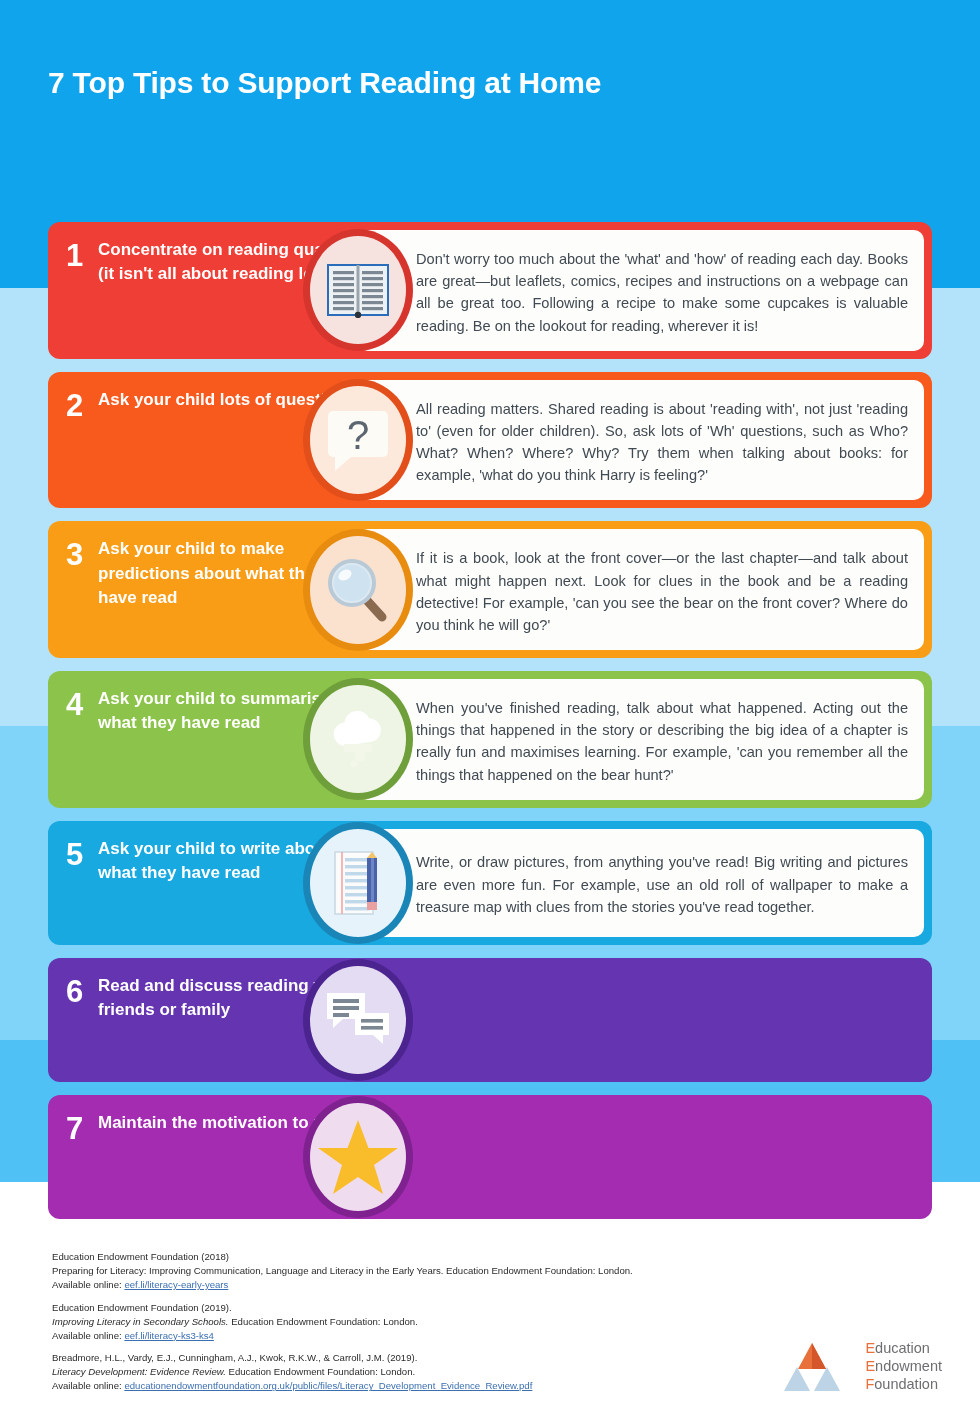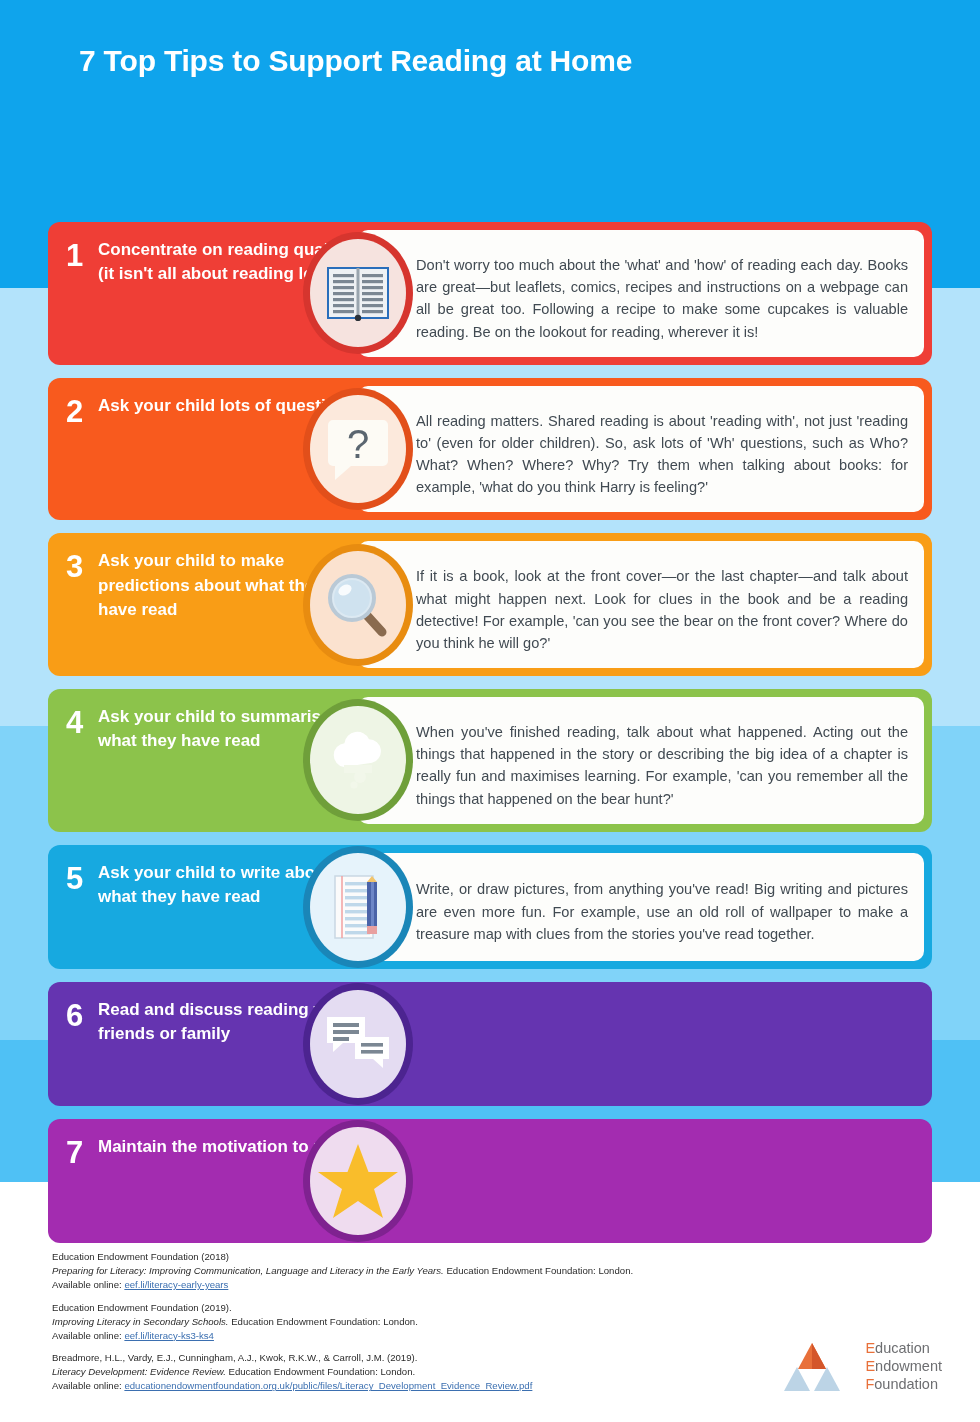--- a/index.html
+++ b/index.html
@@ -15,21 +15,21 @@
 
   
   .bg-band { position: absolute; left: 0; width: 980px; z-index: 0; }
   .bg-header { top: 0;    height: 288px;  background: #0fa4ec; }
   .bg-b1     { top: 288px; height: 438px; background: #b3e3fb; }
   .bg-b2     { top: 726px; height: 314px; background: #80d3f9; }
   .bg-b3     { top: 1040px; height: 142px; background: #4fc1f5; }
   .bg-foot   { top: 1182px; height: 240px; background: #ffffff; }
 
   
-  .header { position: absolute; top: 0; left: 0; width: 788px; height: 288px; z-index: 2; padding: 44px 48px 0 48px; margin-left: 31px; }
+  .header { position: absolute; top: 0; left: 0; width: 788px; height: 288px; z-index: 2; padding: 66px 48px 0 48px; }
   .page-title {
     color: #ffffff;
     font-size: 30px;
     font-weight: bold;
     letter-spacing: -0.2px;
     margin-bottom: 24px;
   }
   .page-subtitle {
     color: #ffffff;
     font-size: 17.5px;
@@ -93,21 +93,21 @@
     justify-content: center;
     z-index: 5;
   }
   .tip-icon svg { display: block; }
 
   .tip-body {
     flex: 1;
     background: #fdfdfb;
     border-radius: 10px;
     margin: 8px 8px 8px 0;
-    padding: 24px 16px 14px 58px;
+    padding: 18px 16px 14px 58px;
     color: #414a52;
     font-size: 14.6px;
     line-height: 1.52;
     text-align: justify;
     display: flex;
     align-items: center;
   }
 
   
   .footer {
@@ -286,21 +286,21 @@
       </svg>
         </div>
       </div>
     </div>
   </div>
 
 <div class="footer">
   <div class="refs" id="refs">
       <div class="ref-block">
         <div class="ref-line">Education Endowment Foundation (2018)</div>
-        <div class="ref-line"><span style="font-style: italic;">Preparing for Literacy: Improving Communication, Language and Literacy in the Early Years.</span><span> Education Endowment Foundation: London.</span></div>
+        <div class="ref-line"><span style="">Preparing for Literacy: Improving Communication, Language and Literacy in the Early Years.</span><span> Education Endowment Foundation: London.</span></div>
         <div class="ref-line"><span>Available online: </span><span class="ref-link">eef.li/literacy-early-years</span></div>
       </div>
       <div class="ref-block">
         <div class="ref-line">Education Endowment Foundation (2019).</div>
         <div class="ref-line"><span style="font-style: italic;">Improving Literacy in Secondary Schools.</span><span> Education Endowment Foundation: London.</span></div>
         <div class="ref-line"><span>Available online: </span><span class="ref-link">eef.li/literacy-ks3-ks4</span></div>
       </div>
       <div class="ref-block">
         <div class="ref-line">Breadmore, H.L., Vardy, E.J., Cunningham, A.J., Kwok, R.K.W., &amp; Carroll, J.M. (2019).</div>
         <div class="ref-line"><span style="font-style: italic;">Literacy Development: Evidence Review.</span><span> Education Endowment Foundation: London.</span></div>

